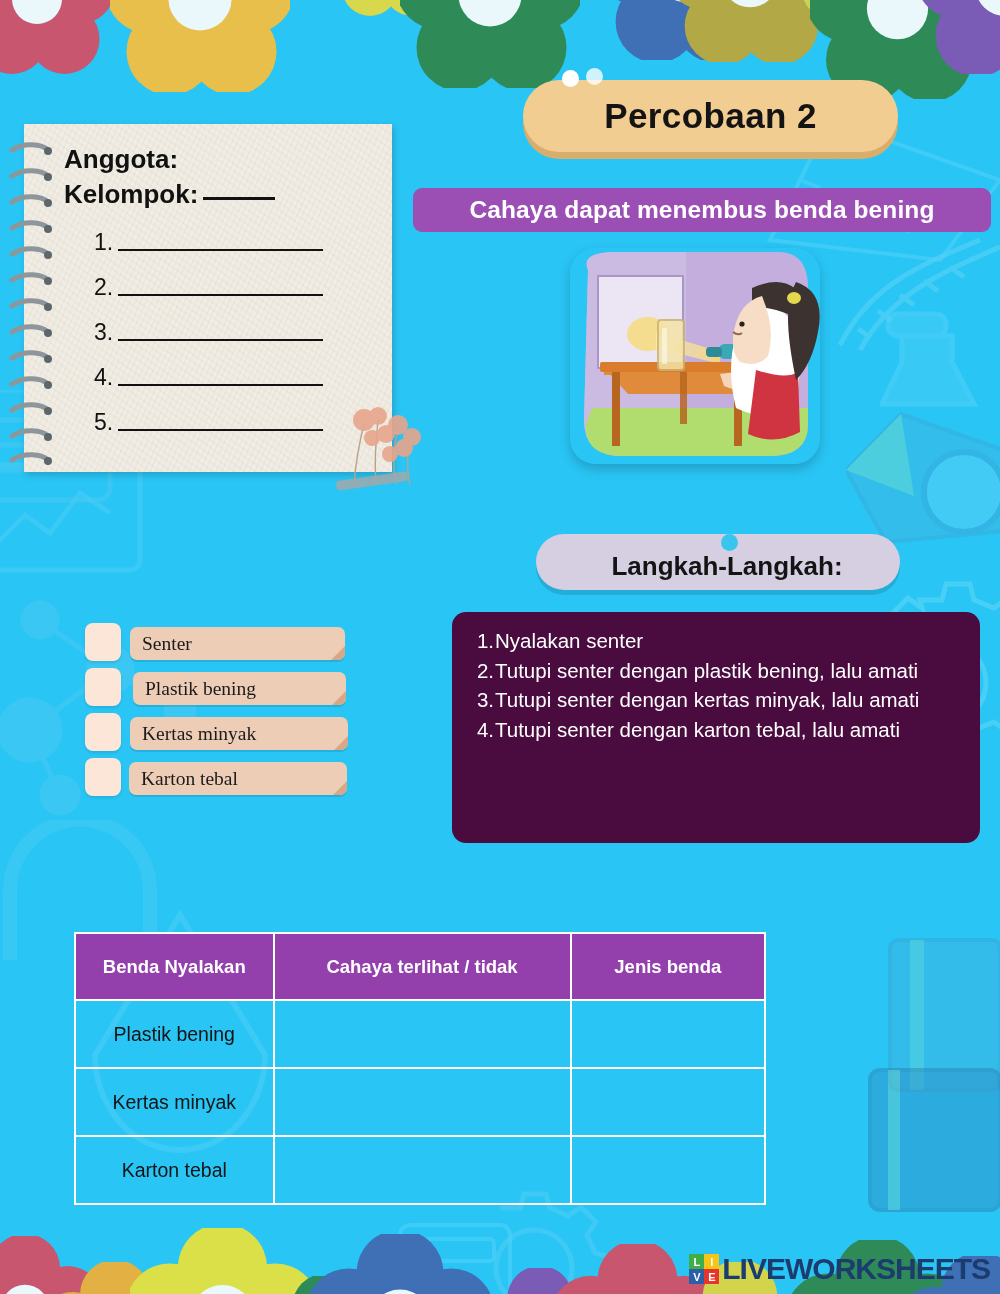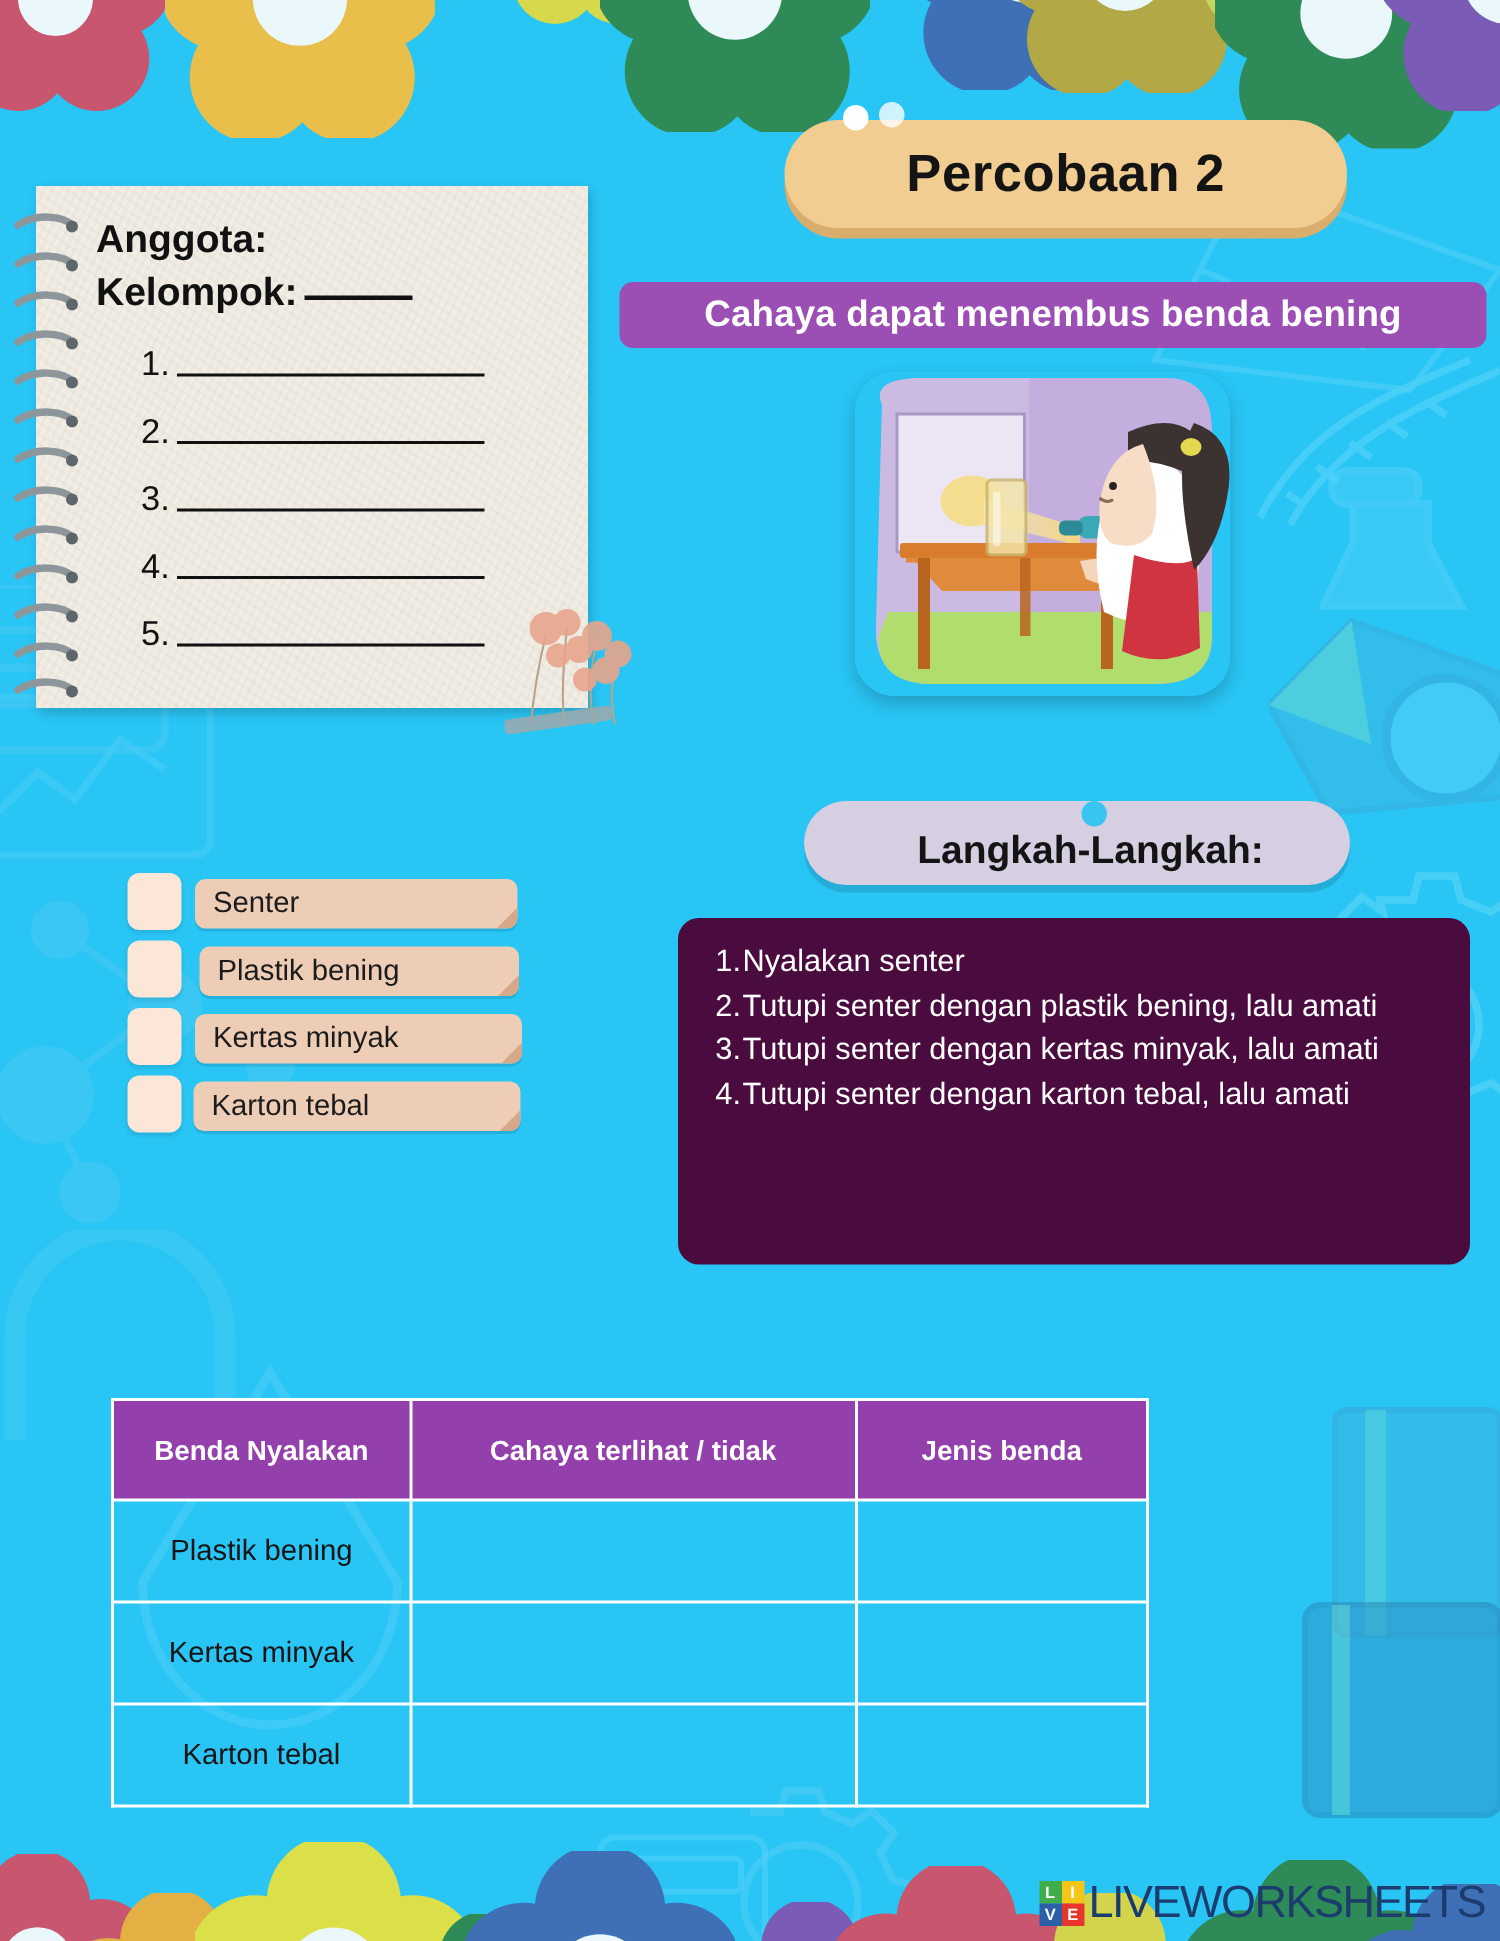--- a/index.html
+++ b/index.html
@@ -120,21 +120,21 @@
   }
   #alat-header span { font-size: 25px; font-weight: bold; color: #141414; margin-left: 24px; }
   #alat-header .fold {
     position: absolute; right: 0; bottom: 0;
     width: 22px; height: 22px;
     background: #d9ab8c;
     clip-path: polygon(100% 0, 100% 100%, 0 100%);
     border-bottom-right-radius: 9px;
   }
 
-  #alat-list { position: absolute; left: 85px; top: 580px; width: 280px; z-index: 5; }
+  #alat-list { position: absolute; left: 85px; top: 621px; width: 280px; z-index: 5; font-family: Liberation Serif, serif; }
   .alat-row { position: relative; height: 44px; margin-bottom: 1px; }
   .alat-box {
     position: absolute; left: 0; top: 2px;
     width: 36px; height: 38px;
     background: #fbe6d8; border-radius: 8px;
     box-shadow: 0 2px 3px rgba(0,0,0,.1);
   }
   .alat-pill {
     position: absolute; left: 45px; top: 6px;
     height: 33px; background: #eecdb6;
@@ -223,21 +223,21 @@
   }
   #lw-tiles { display: grid; grid-template-columns: 15px 15px; grid-template-rows: 15px 15px; margin-right: 3px; }
   #lw-tiles div {
     display: flex; align-items: center; justify-content: center;
     font-size: 11px; font-weight: bold; color: #fff;
   }
   .t-l { background: #3fae49; }
   .t-i { background: #f5c518; }
   .t-v { background: #2b5fa8; }
   .t-e { background: #e8352b; }
-  #lw-word { font-size: 30px; font-weight: normal; color: #1c3b6e; letter-spacing: -1px; }
+  #lw-word { font-size: 30px; font-weight: bold; color: #1c3b6e; letter-spacing: -1px; }
 </style>
 </head>
 <body>
 
 <div id="page">
 
   <div class="wm" style="left:830px;top:225px;">
     <svg width="180" height="130" viewBox="0 0 180 130">
       <g stroke="#4fd0f7" stroke-width="5" fill="none" opacity=".75">
         <path d="M10,120 C40,60 90,40 150,15"></path>

